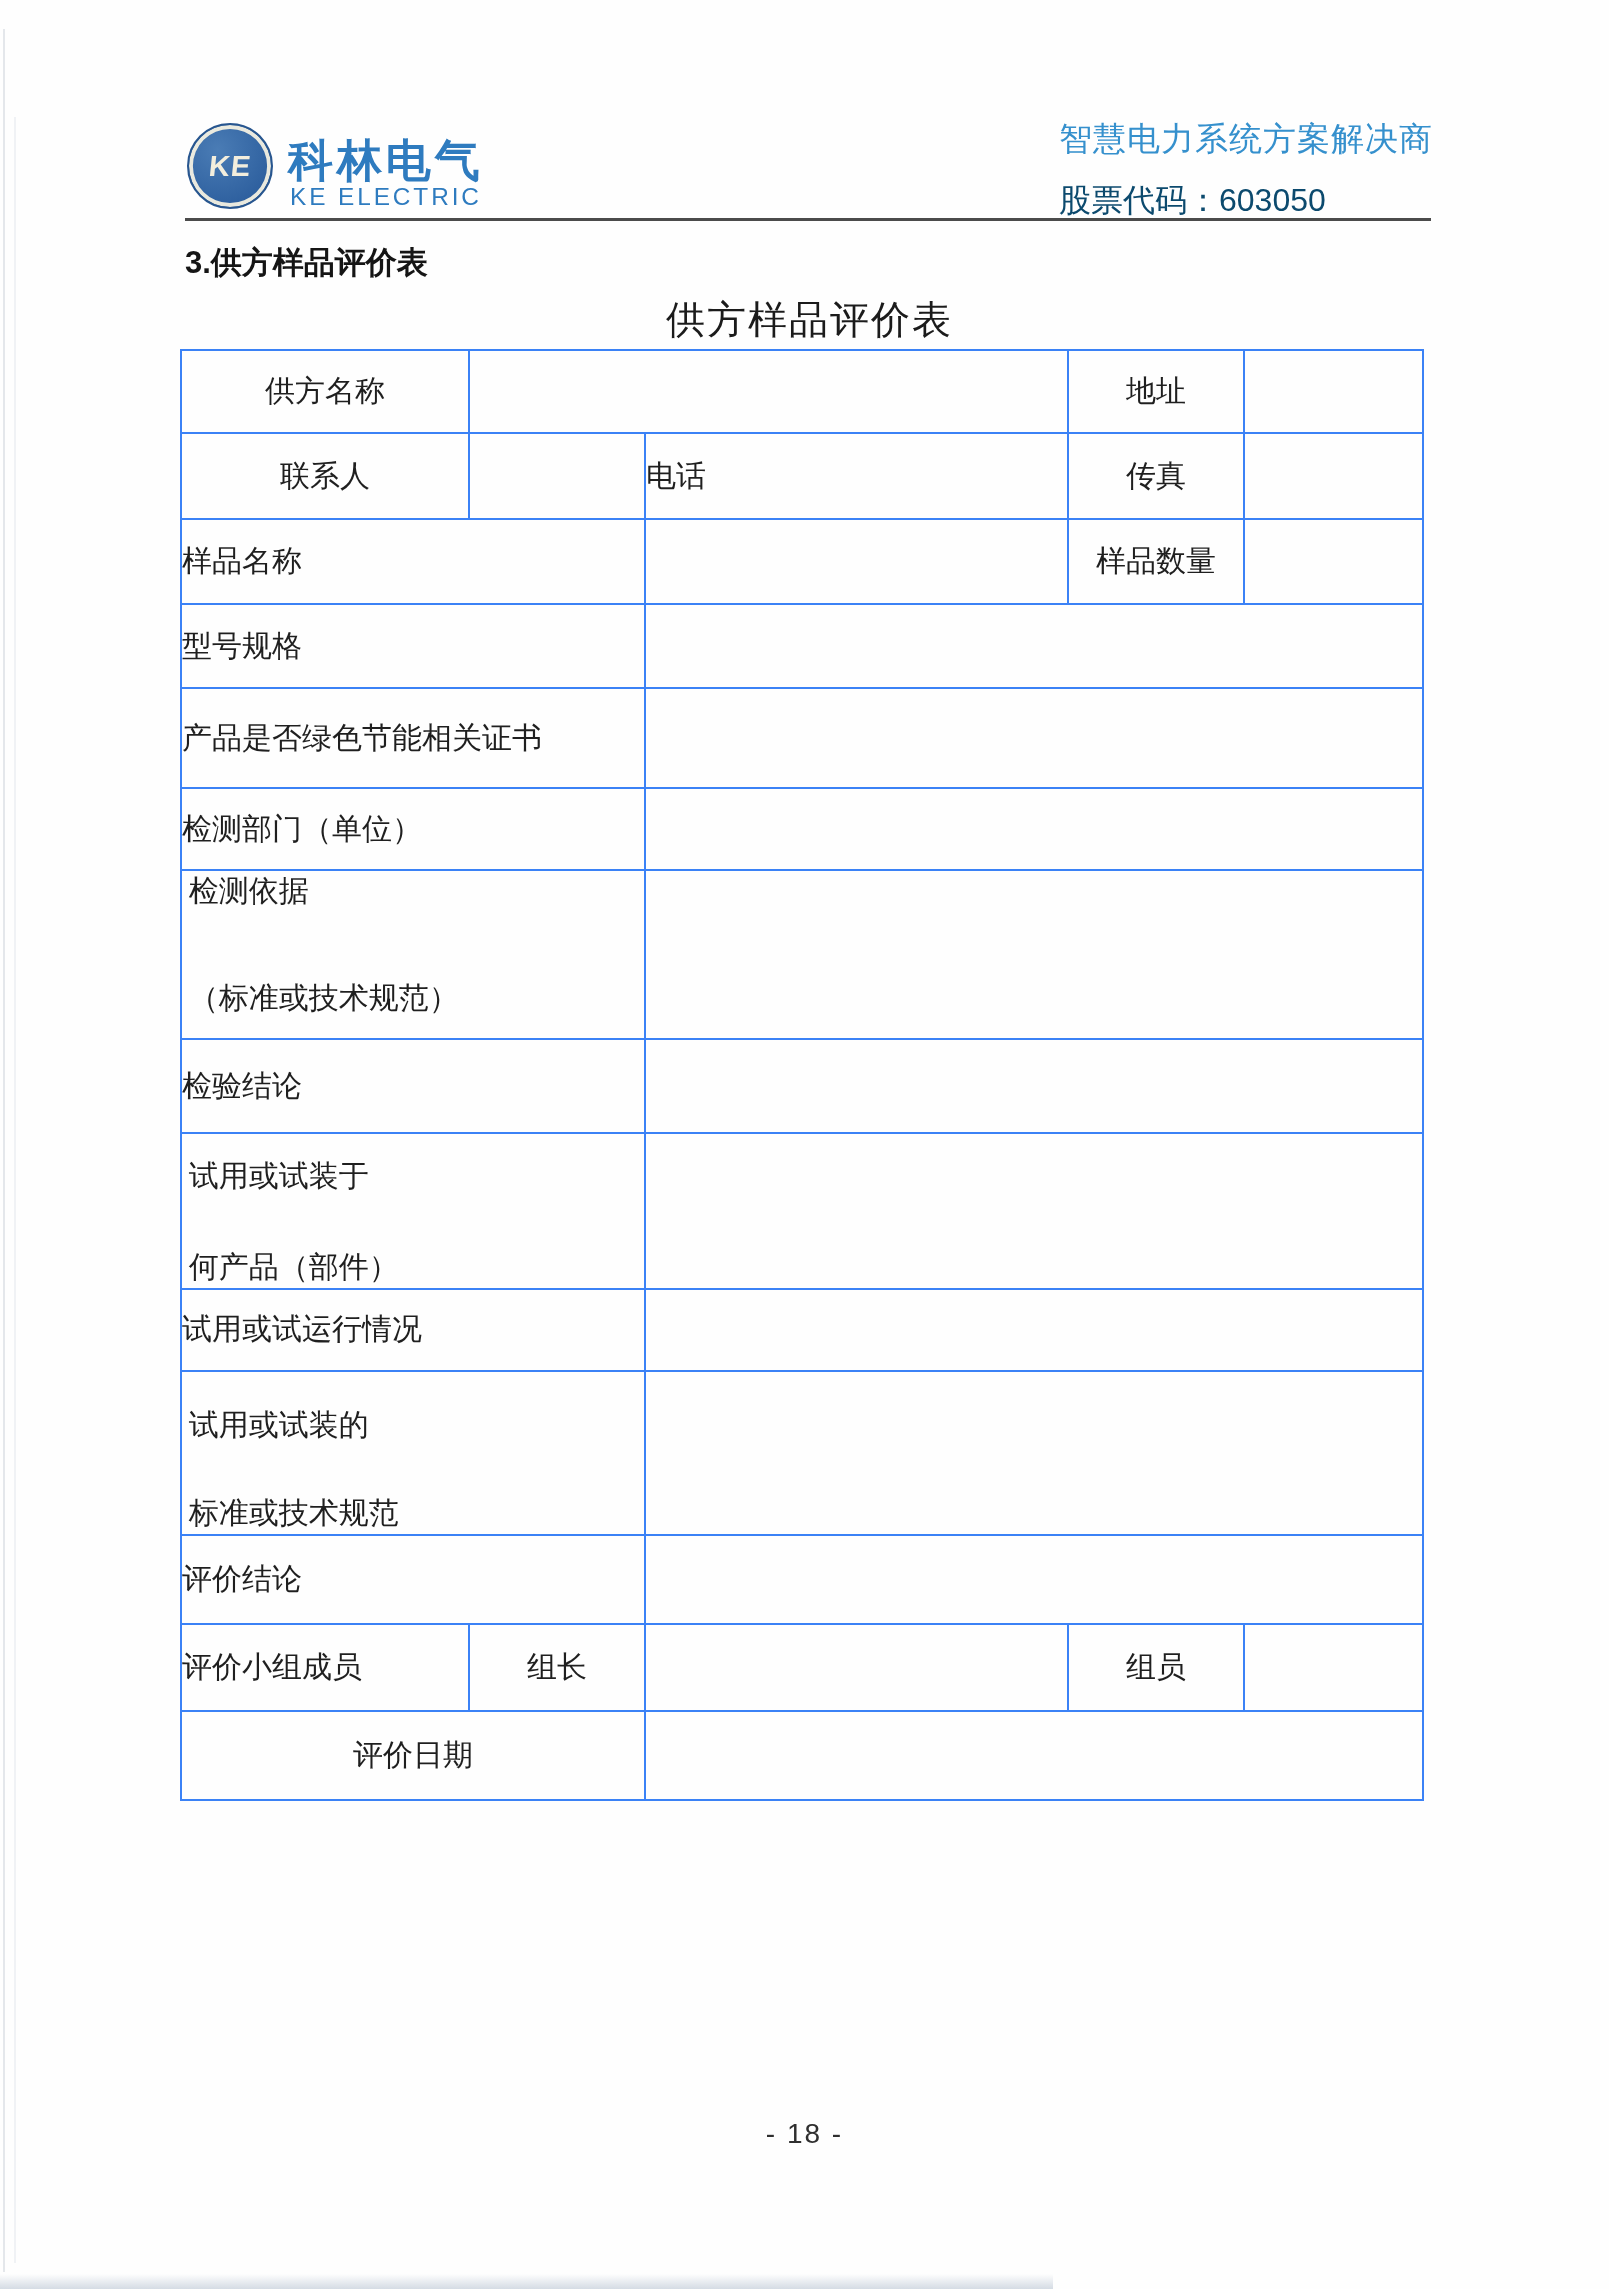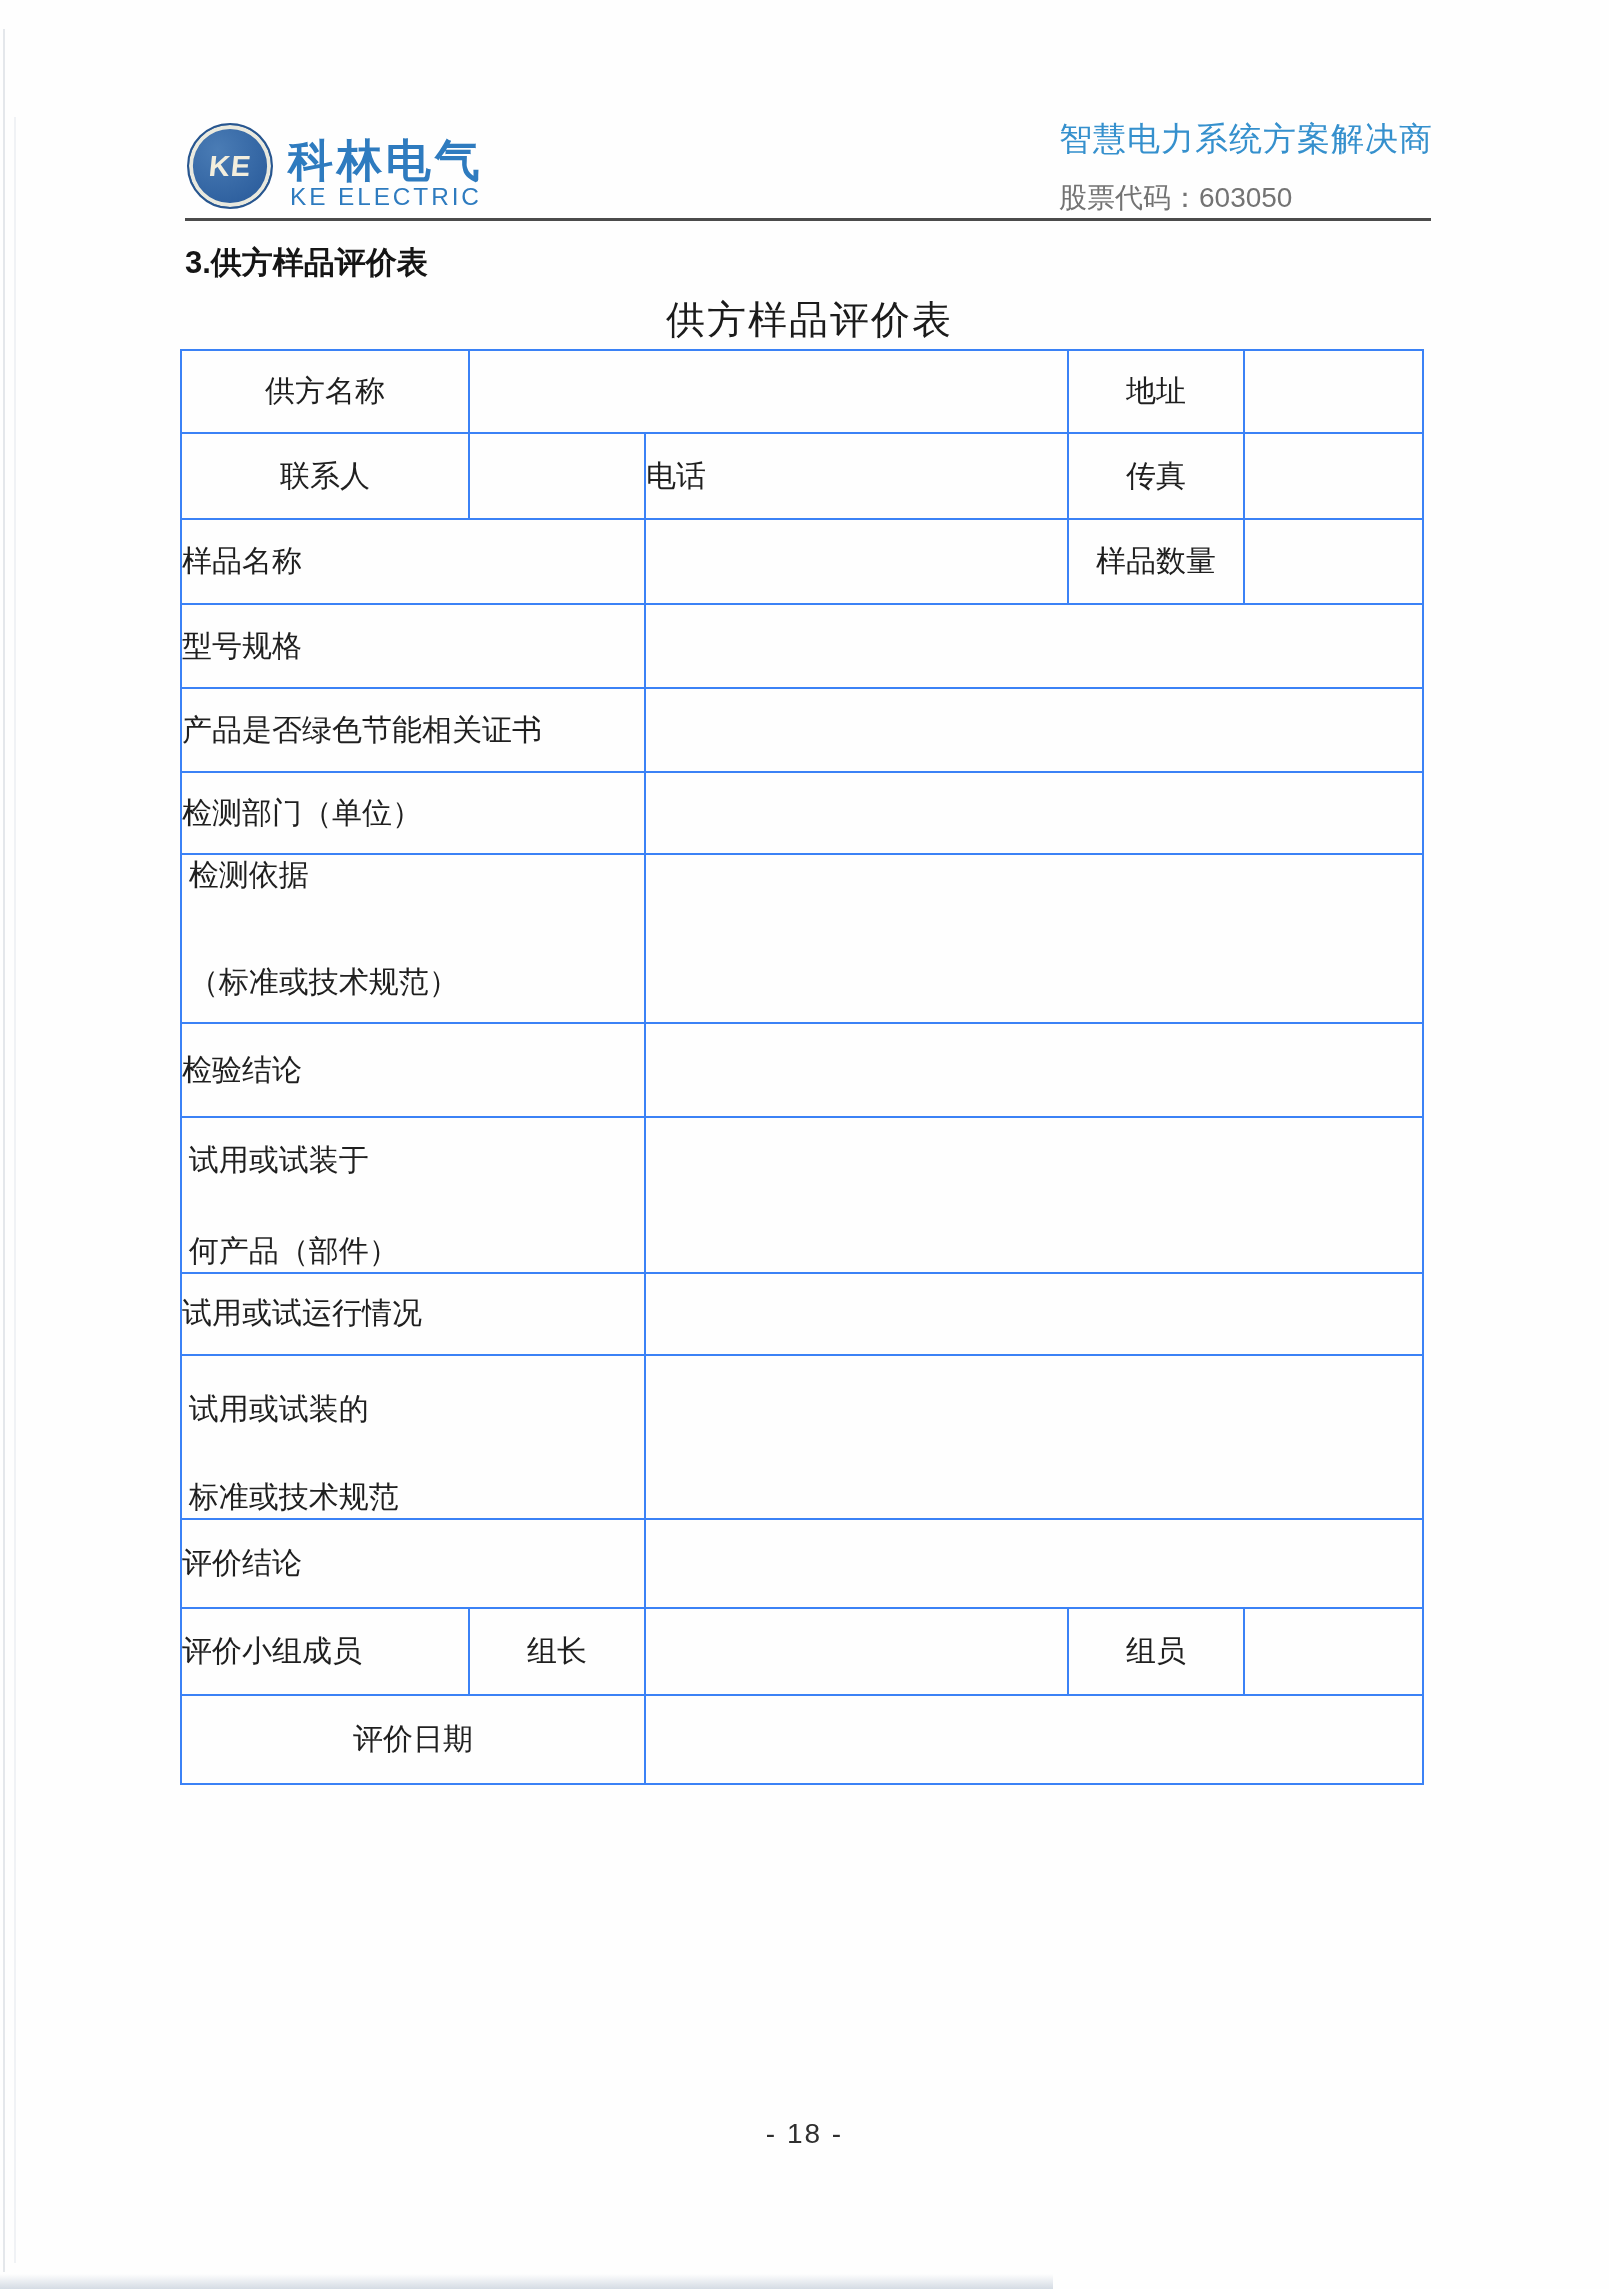--- a/index.html
+++ b/index.html
@@ -44,21 +44,21 @@
     font-size:24.4px; letter-spacing:2.9px; color:#2e7bbf;
   }
   .tagline {
     position:absolute; left:1059px; top:117px;
     font-family:"Liberation Sans",sans-serif;
     font-size:33px; color:#3590cd; letter-spacing:1px;
   }
   .stock {
     position:absolute; left:1059px; top:179px;
     font-family:"Liberation Sans",sans-serif;
-    font-size:28px; color:#737373;
+    font-size:32px; color:#0c4a6e;
   }
   .header-rule { position:absolute; left:185px; top:218px; width:1246px; height:2.9px; background:#4b4b4b; }
 
   .section-heading {
     position:absolute; left:185px; top:242px;
     font-family:"Liberation Sans",sans-serif;
     font-weight:bold; font-size:31px; color:#151515;
   }
   .table-title {
     position:absolute; left:0; top:293px; width:1619px; text-align:center;
@@ -138,21 +138,21 @@
       <tr style="height:85px">
         <td colspan="2" class="ll">样品名称</td>
         <td></td>
         <td class="lc">样品数量</td>
         <td></td>
       </tr>
       <tr style="height:84px">
         <td colspan="2" class="ll">型号规格</td>
         <td colspan="3"></td>
       </tr>
-      <tr style="height:84px">
+      <tr style="height:100px">
         <td colspan="2" class="ll">产品是否绿色节能相关证书</td>
         <td colspan="3"></td>
       </tr>
       <tr style="height:82px">
         <td colspan="2" class="ll">检测部门（单位）</td>
         <td colspan="3"></td>
       </tr>
       <tr style="height:169px" class="r7">
         <td colspan="2" class="l2">
           <div class="stack">

